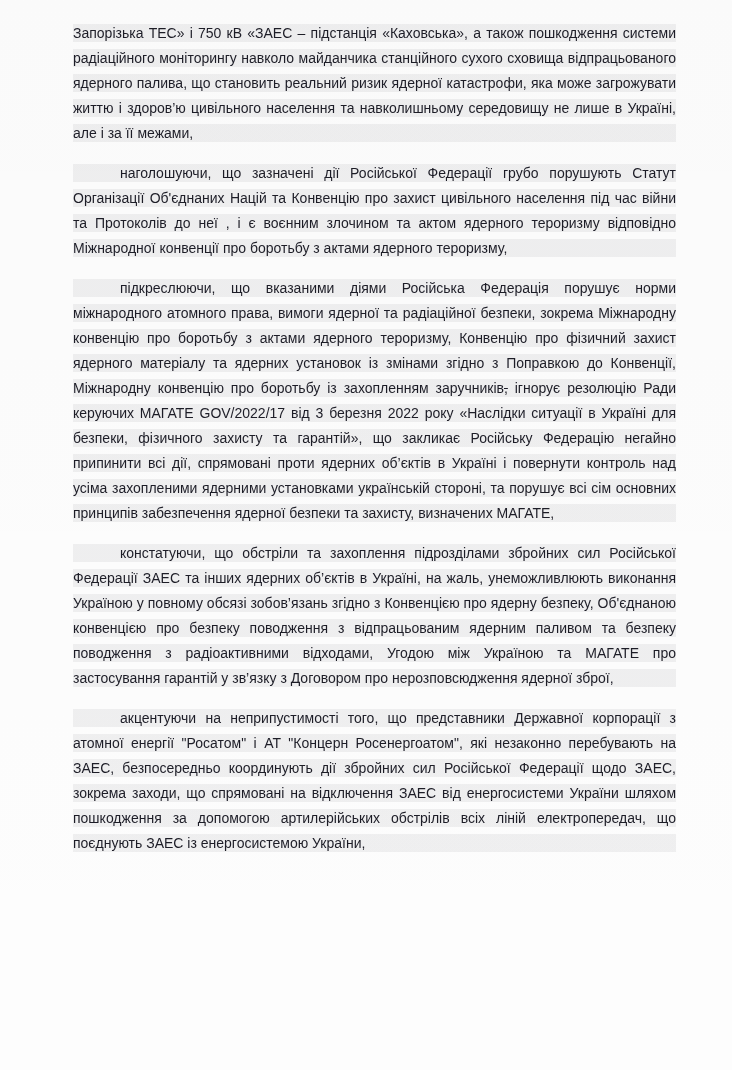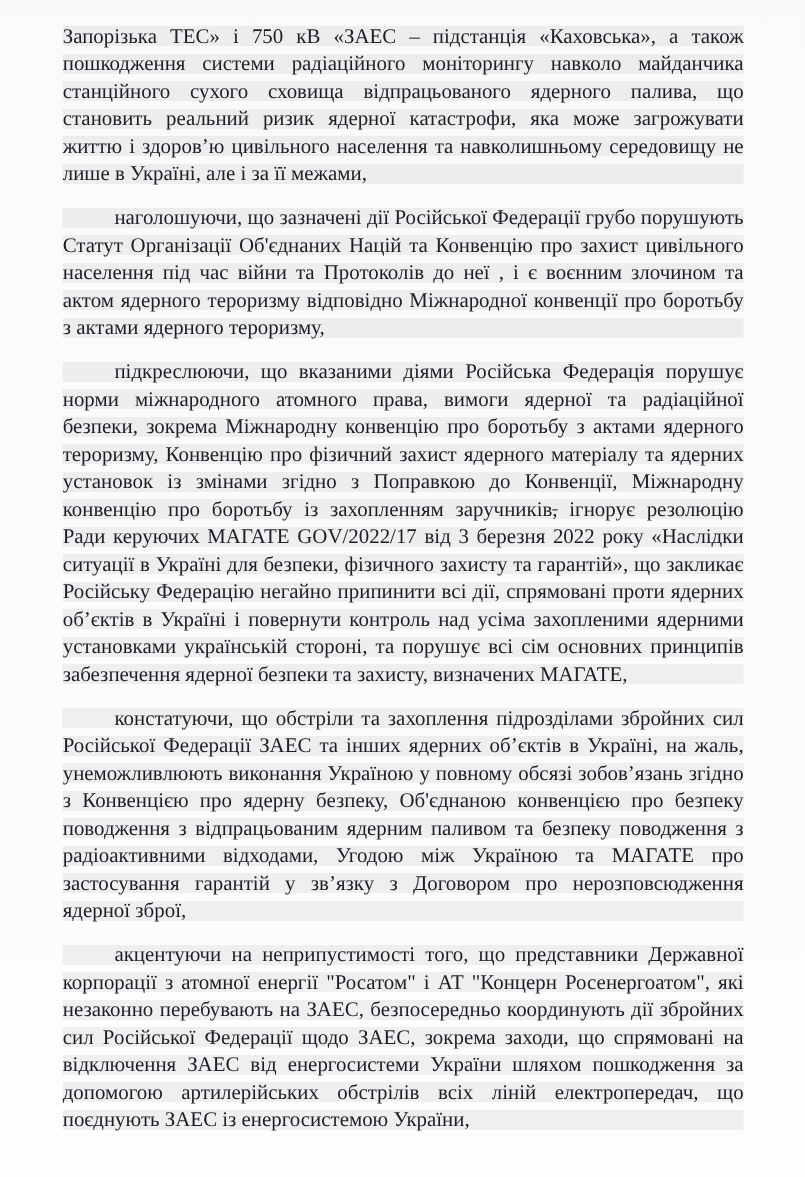--- a/index.html
+++ b/index.html
@@ -14,23 +14,23 @@
   }
   .page {
     box-sizing: border-box;
     width: 732px;
     height: 1070px;
     padding: 21px 56px 0 57px;
     background:
       linear-gradient(to bottom, rgba(0,0,0,0.012), rgba(0,0,0,0)) ;
   }
   .para {
-    margin: 0 0 15px 0;
-    font-family: Liberation Serif, serif;
-    font-size: 19px;
+    margin: 0 0 15px 16px;
+    font-family: Liberation Sans, sans-serif;
+    font-size: 14px;
     line-height: 25px;
     color: #1d1d27;
     text-align: justify;
     text-indent: 47px;
     
     background: repeating-linear-gradient(
       to bottom,
       rgba(0,0,0,0) 0px, rgba(0,0,0,0) 3px,
       rgba(70,70,80,0.075) 3px, rgba(70,70,80,0.075) 21px,
       rgba(0,0,0,0) 21px, rgba(0,0,0,0) 25px

